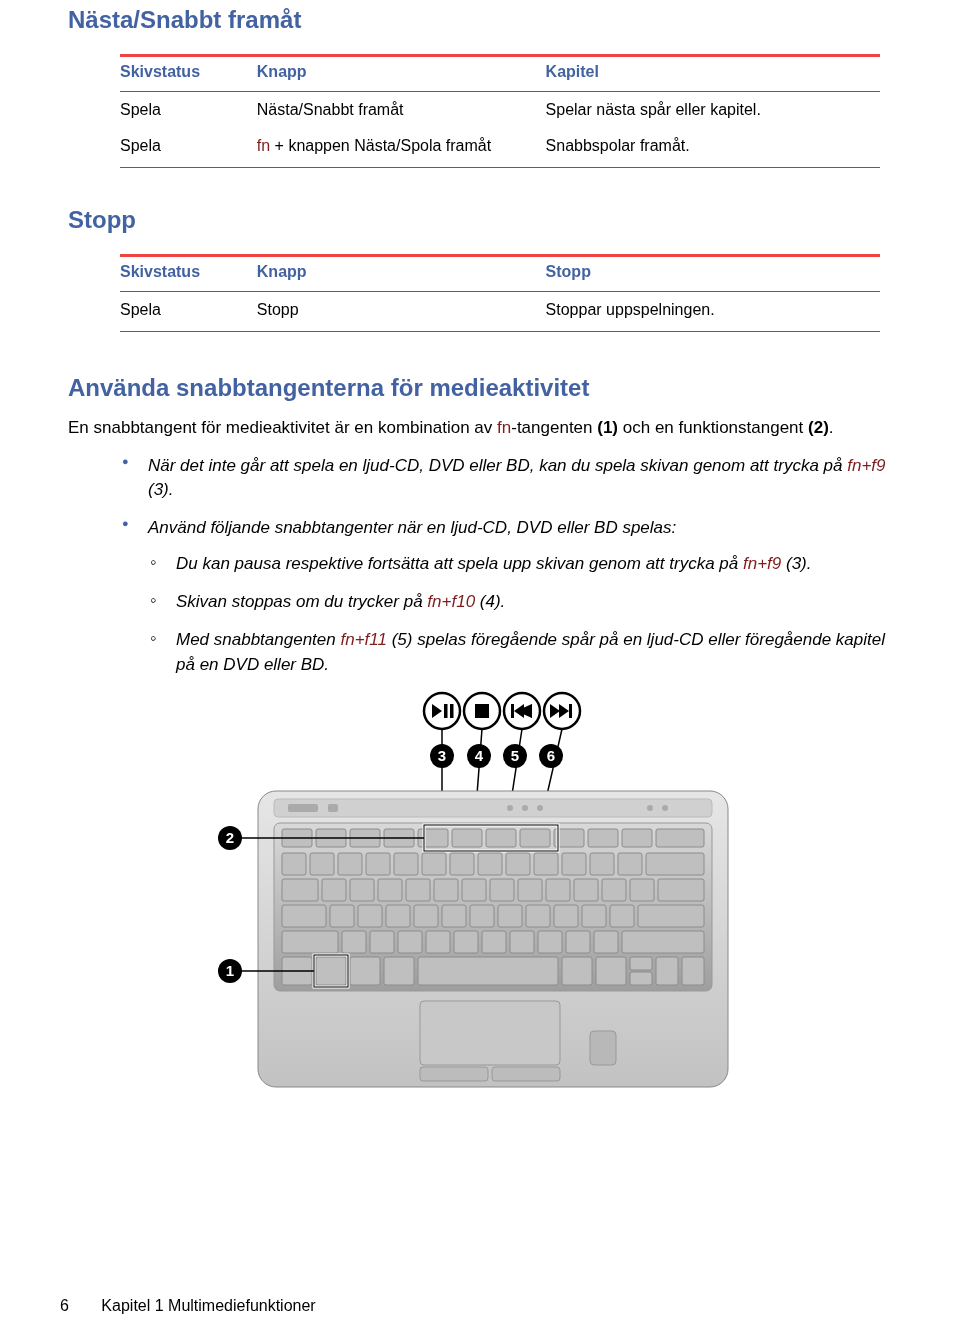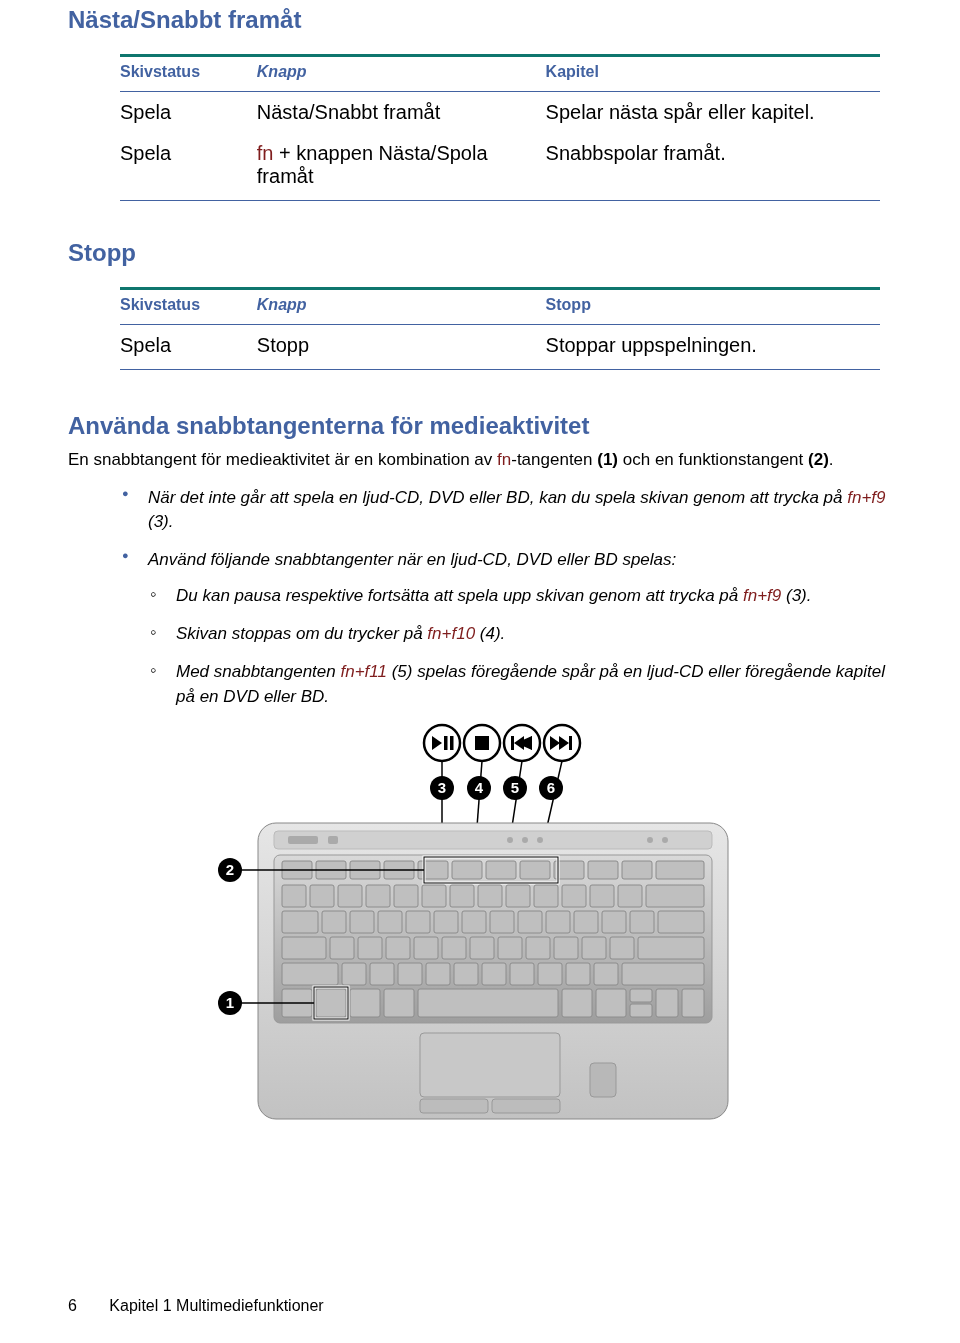--- a/index.html
+++ b/index.html
@@ -23,50 +23,50 @@
     font-size: 24px;
     font-weight: bold;
     margin-top: 38px;
     margin-bottom: 20px;
   }
   h2.sub-heading {
     color: #4262a1;
     font-size: 24px;
     font-weight: bold;
     margin-top: 42px;
-    margin-bottom: 8px;
+    margin-bottom: 14px;
   }
   .tbl-wrapper {
     margin-left: 52px;
     width: 760px;
   }
   table {
     width: 100%;
     border-collapse: collapse;
   }
   table thead th {
     text-align: left;
     color: #4262a1;
     font-weight: bold;
     font-size: 16px;
     padding: 6px 0 10px;
-    border-top: 3px solid #0f766e;
+    border-top: 3px solid #ef4444;
     border-bottom: 1px solid #4262a1;
   }
   table tbody td {
     padding: 9px 0;
-    font-size: 20px;
+    font-size: 16px;
     vertical-align: top;
   }
   table tbody tr:last-child td {
     border-bottom: 1px solid #4262a1;
     padding-bottom: 12px;
   }
   .col-status { width: 18%; }
-  .col-key { width: 38%; font-style: italic; }
+  .col-key { width: 38%; }
   .col-fn { width: 44%; }
   .keytext { color: #7f1d1d; }
   .intro-para {
     font-size: 17px;
     line-height: 1.4;
   }
   ul.bullets {
     list-style: none;
     margin-left: 52px;
     margin-top: 14px;
@@ -105,21 +105,21 @@
     left: 2px;
     top: -2px;
     font-size: 18px;
   }
   .image-block {
     margin: 14px auto 0;
     width: 540px;
   }
   .footer {
     position: absolute;
-    left: 68px;
+    left: 60px;
     bottom: 28px;
     font-size: 16px;
   }
   .footer .pageno {
     display: inline-block;
     margin-right: 28px;
   }
   
   .laptop-svg { display: block; margin: 0 auto; }
 </style>

